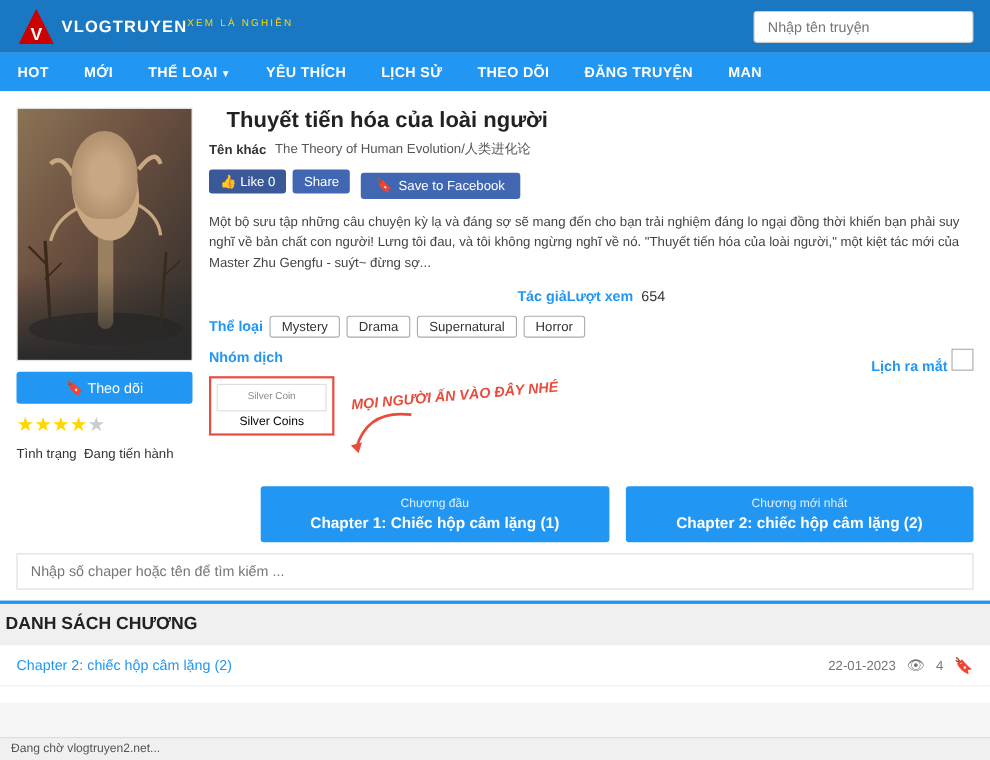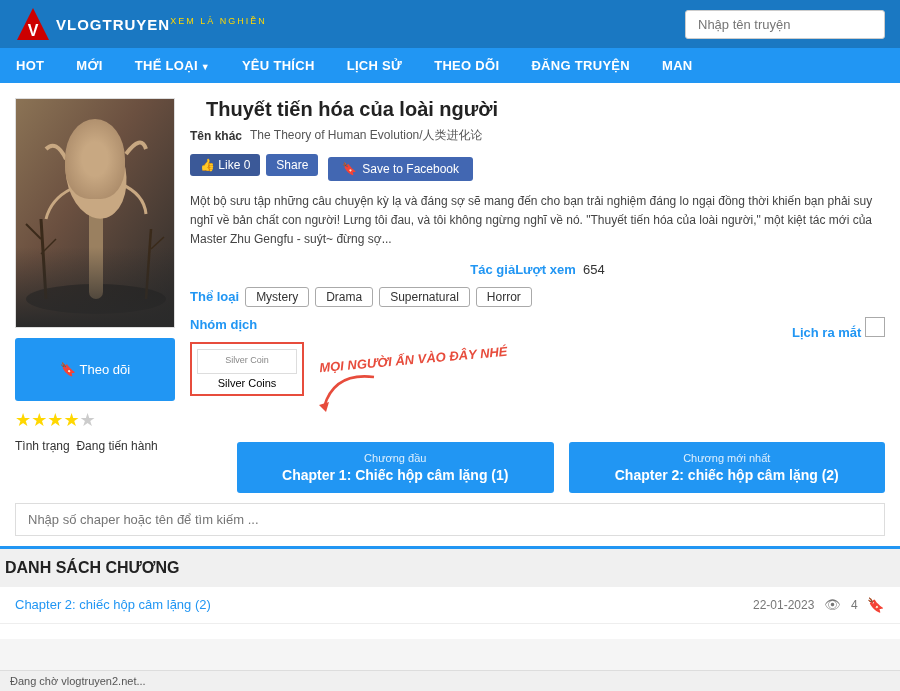--- a/index.html
+++ b/index.html
@@ -86,21 +86,21 @@
       right: 0;
       height: 80px;
       background: linear-gradient(180deg, transparent, #2a2a2a);
     }
 
     .follow-btn {
       margin-top: 10px;
       background: #2196F3;
       color: white;
       border: none;
-      padding: 24px 0;
+      padding: 7px 0;
       width: 100%;
       cursor: pointer;
       font-size: 13px;
       border-radius: 3px;
     }
     .rating-area {
       margin-top: 8px;
     }
     .stars {
       color: #FFD700;

